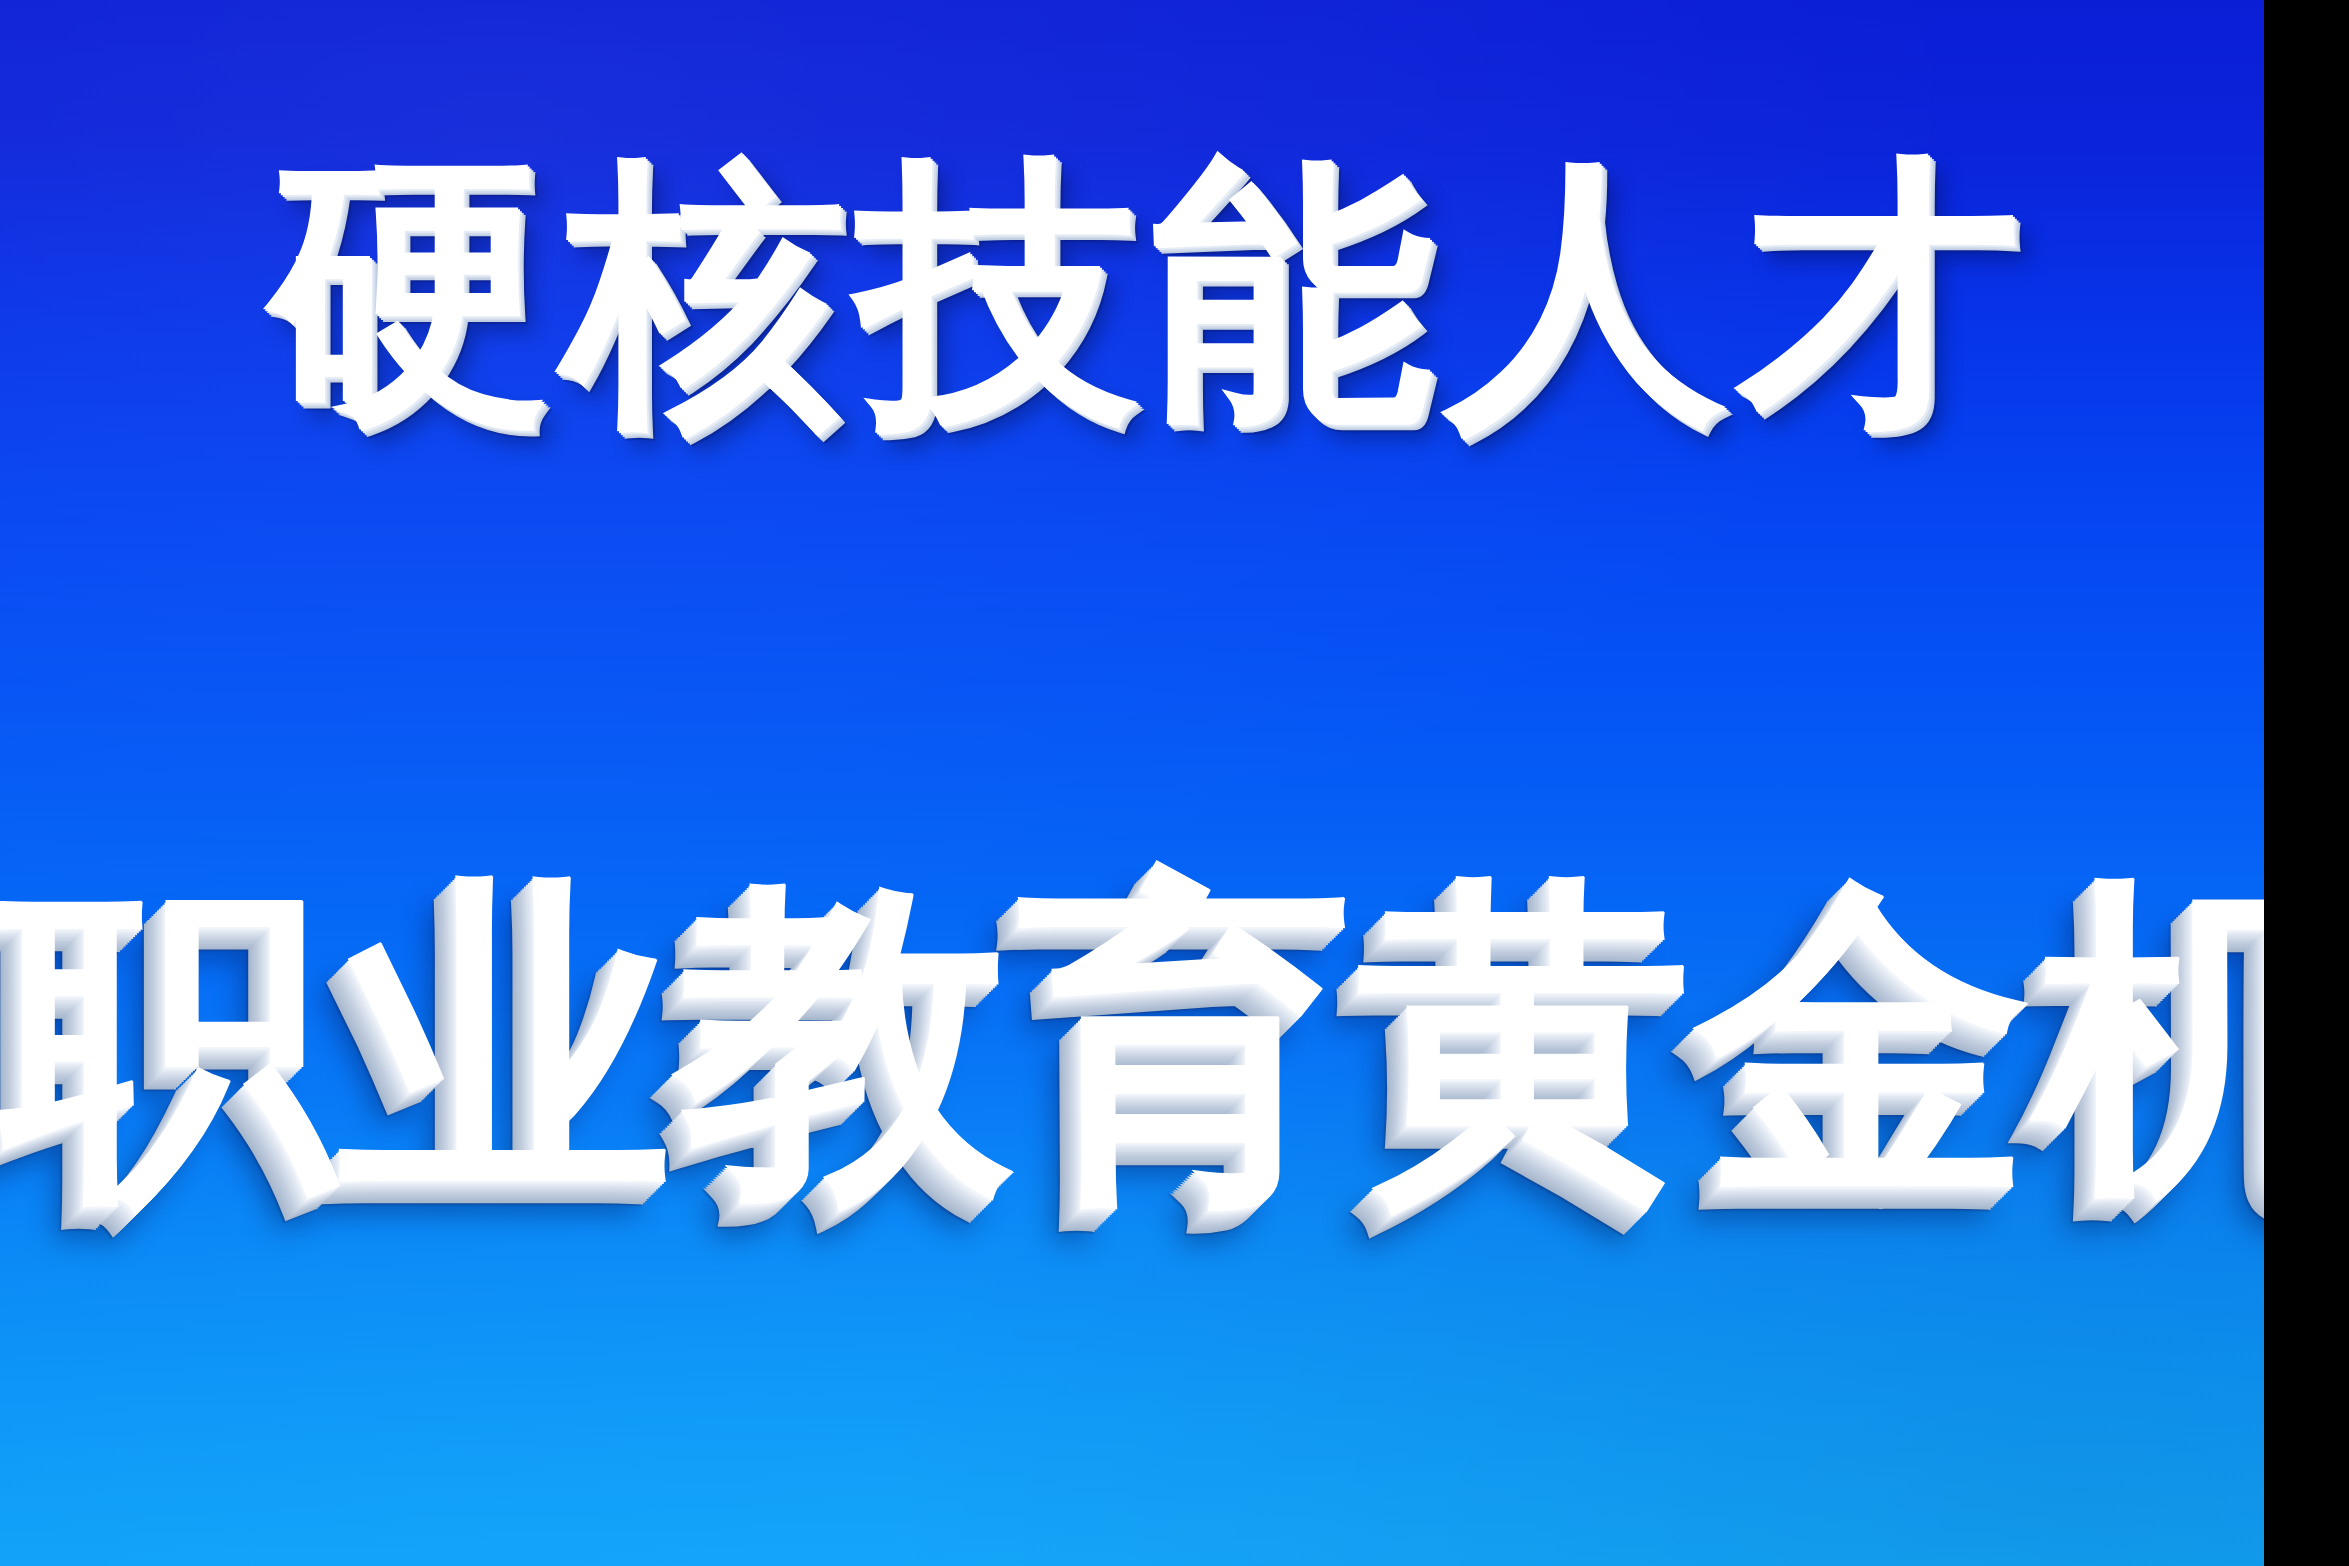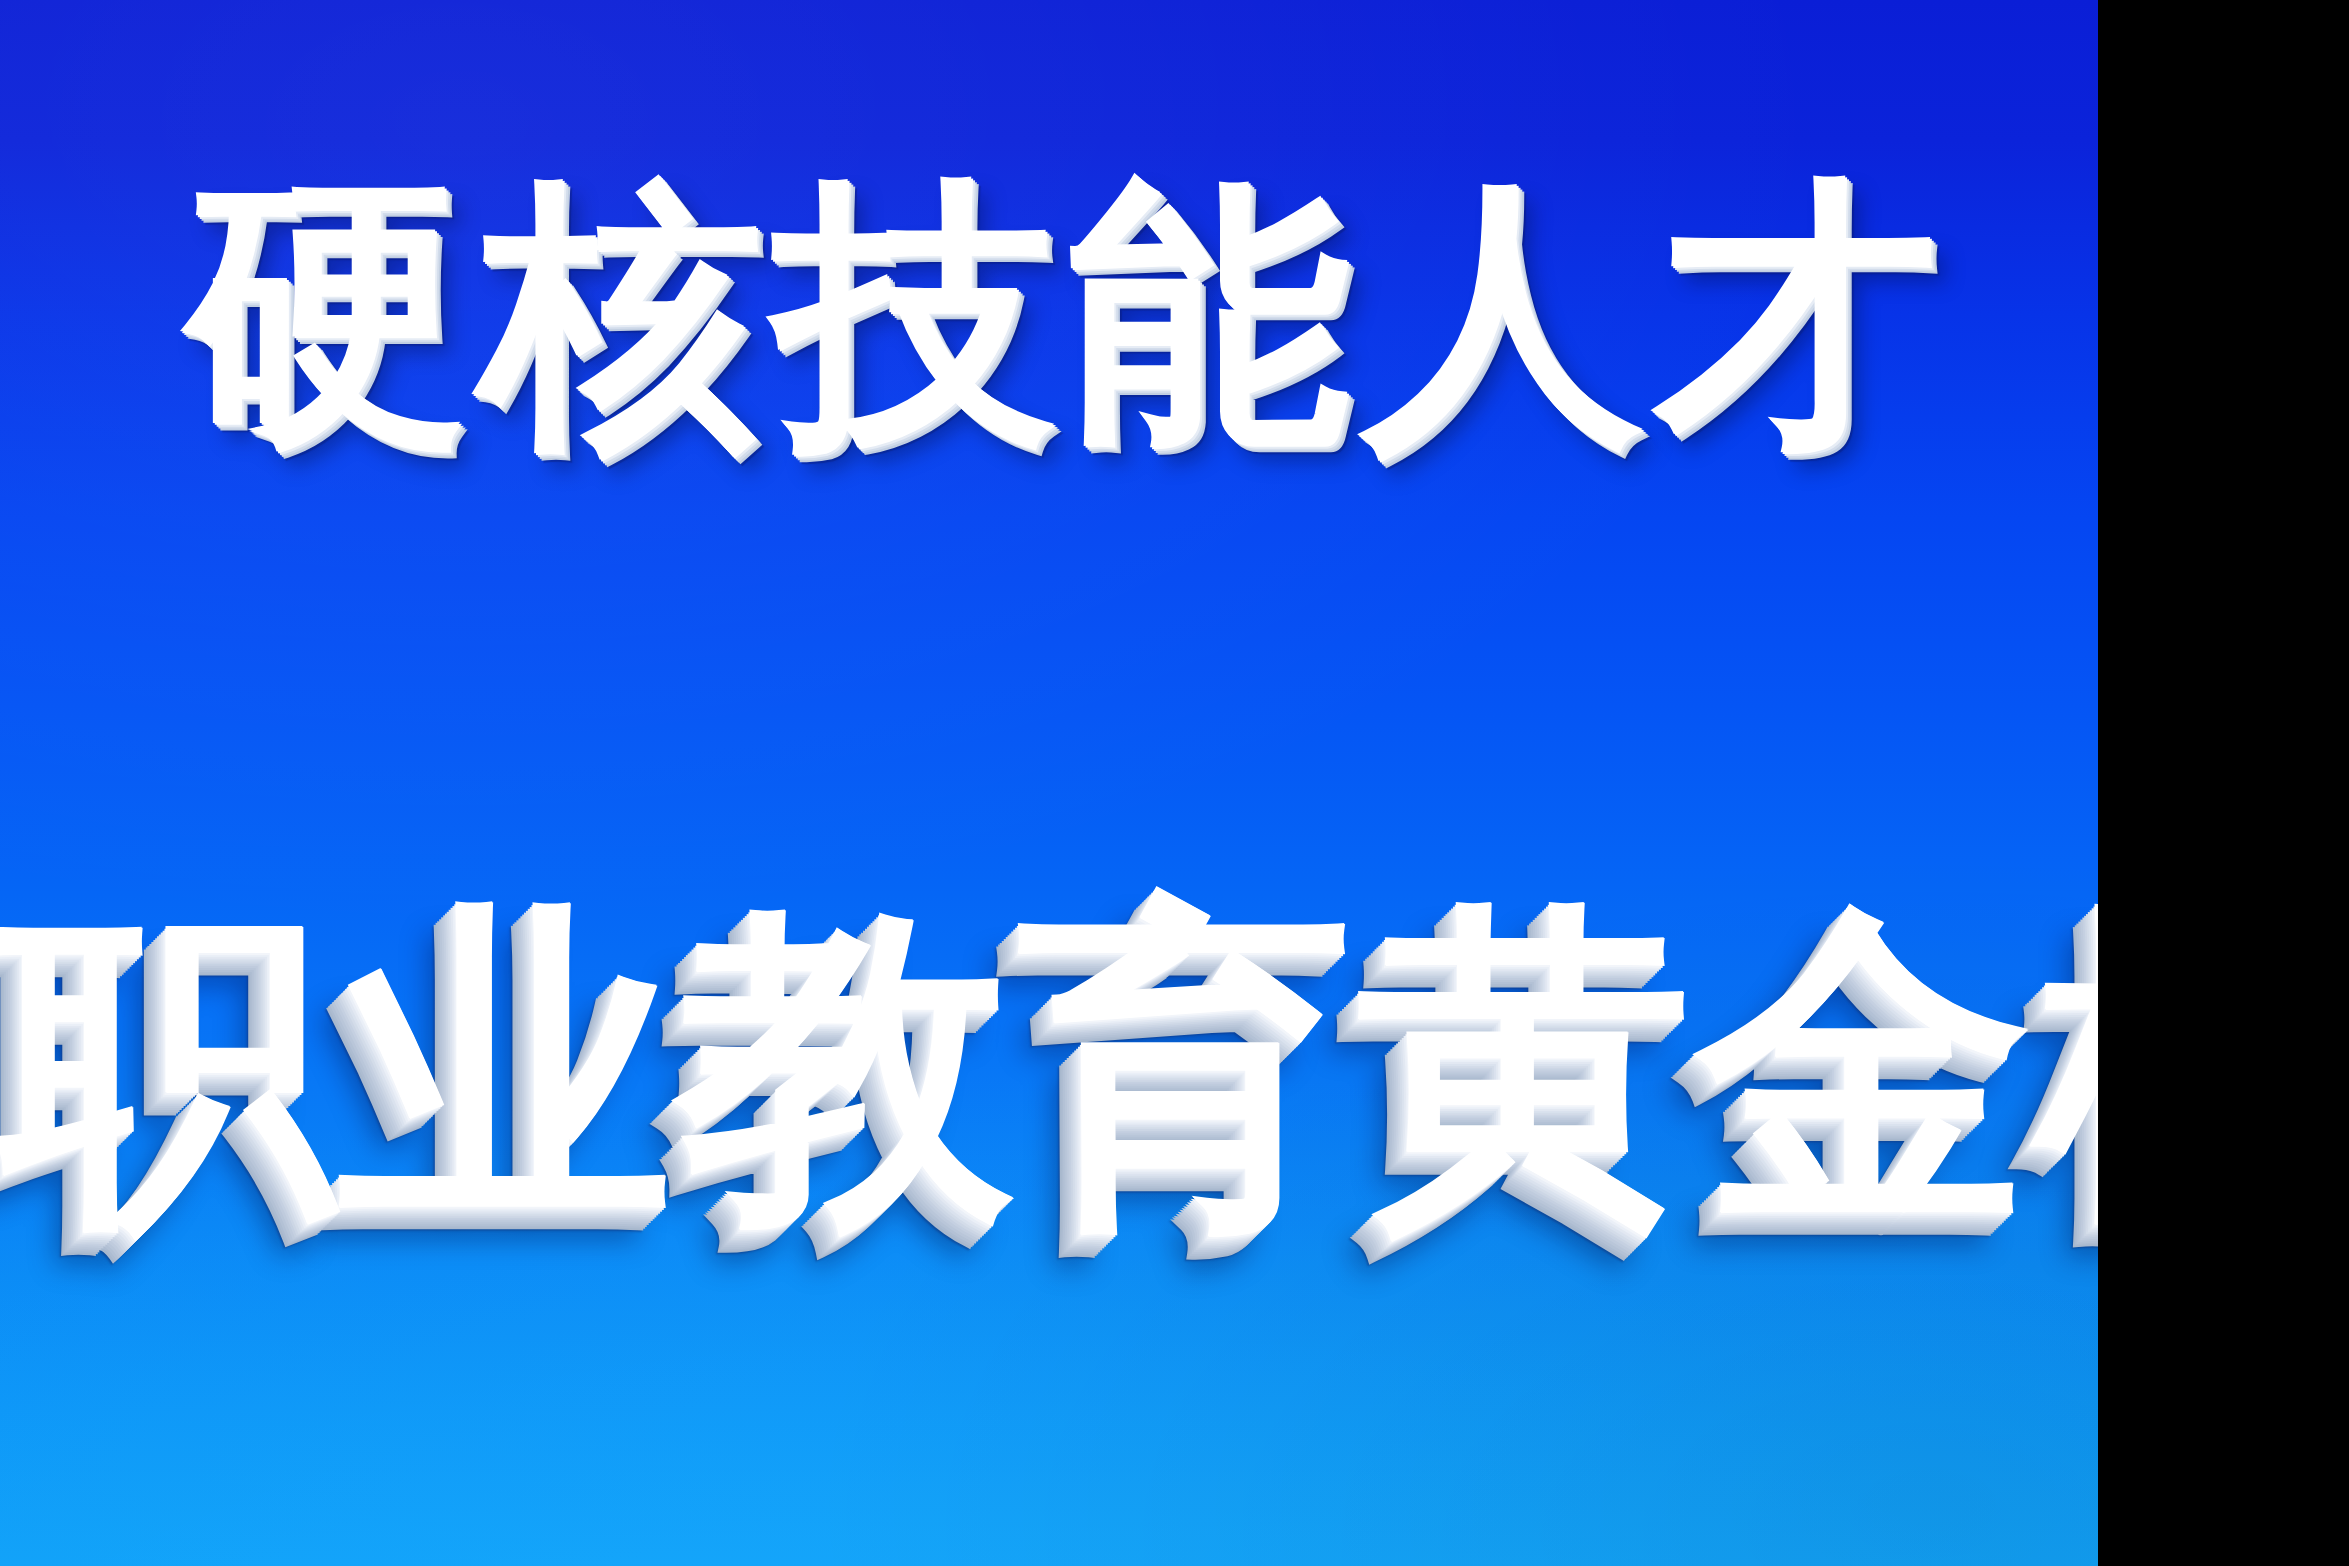--- a/index.html
+++ b/index.html
@@ -3,24 +3,24 @@
 <meta charset="utf-8">
 <title>硬核技能人才 职业教育黄金机遇</title>
 <style>
   html, body {
     margin: 0;
     padding: 0;
     background: #000;
   }
   #poster {
     position: relative;
-    width: 2098px;
+    width: 2264px;
     height: 1567px;
     overflow: hidden;
-    font-family: Liberation Sans, sans-serif;
+    font-family: Liberation Mono, monospace;
     
     background:
       radial-gradient(ellipse 150% 80% at 50% 118%,
         rgba(30,175,255,0.55) 0%,
         rgba(30,175,255,0.0) 62%),
       linear-gradient(to bottom,
         #0a1ed6 0%,
         #0b23da 9%,
         #0733e8 20%,
         #0546f2 33%,

